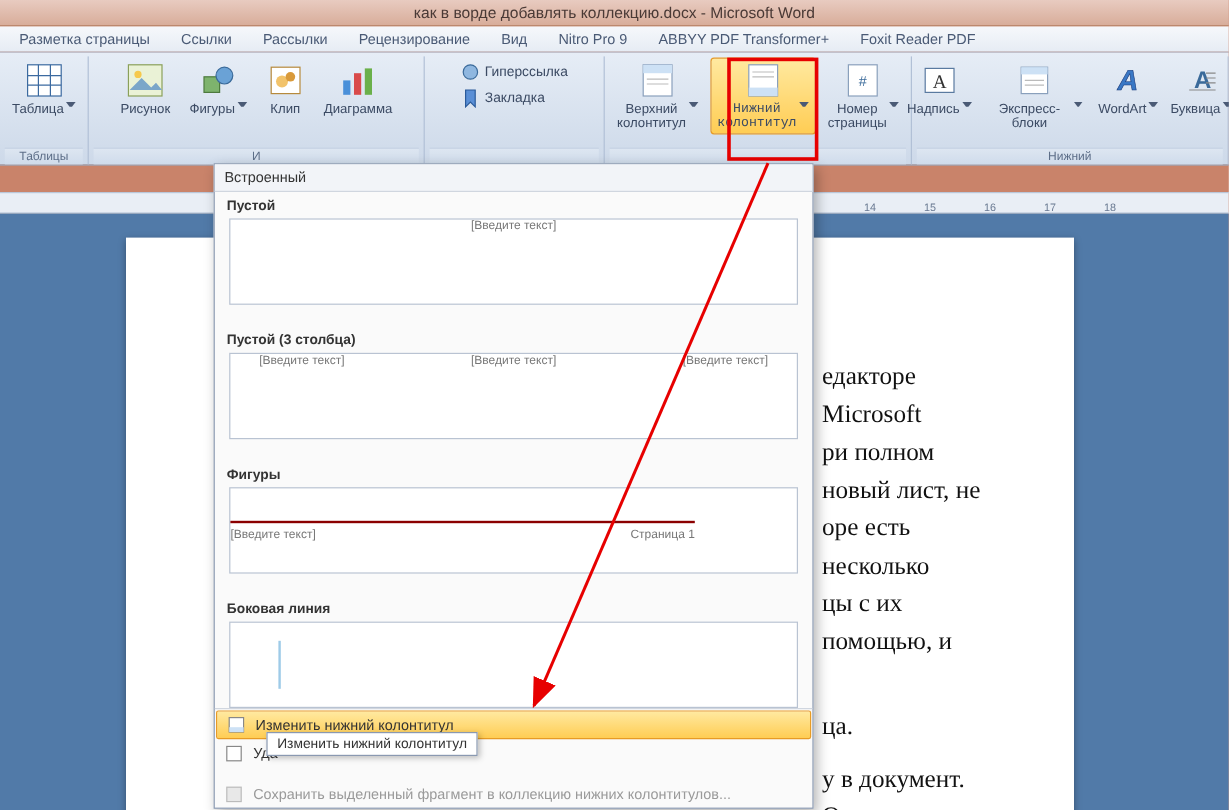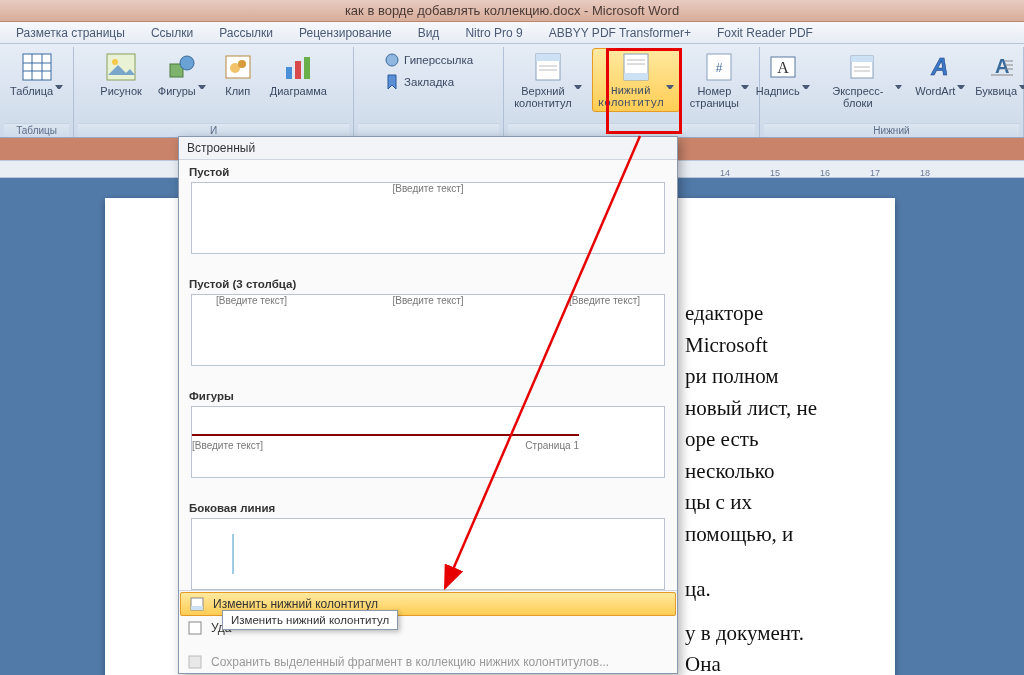--- a/index.html
+++ b/index.html
@@ -427,21 +427,21 @@
   <span class="num" style="left:920px">18</span>
 </div>
 
 <div class="workspace">
   <div class="page">
     <p>едакторе Microsoft
 ри полном
  новый лист, не
 оре есть несколько
 цы с их помощью, и</p>
-    <p style="margin-top:24px">ца.</p>
+    <p style="margin-top:40px">ца.</p>
     <p>у в документ. Она
 й-либо текст, то он</p>
   </div>
 </div>
 
 <div class="gallery">
   <div class="gallery-header">Встроенный</div>
   <div class="gallery-scroll">
 
     <div class="gal-item">

